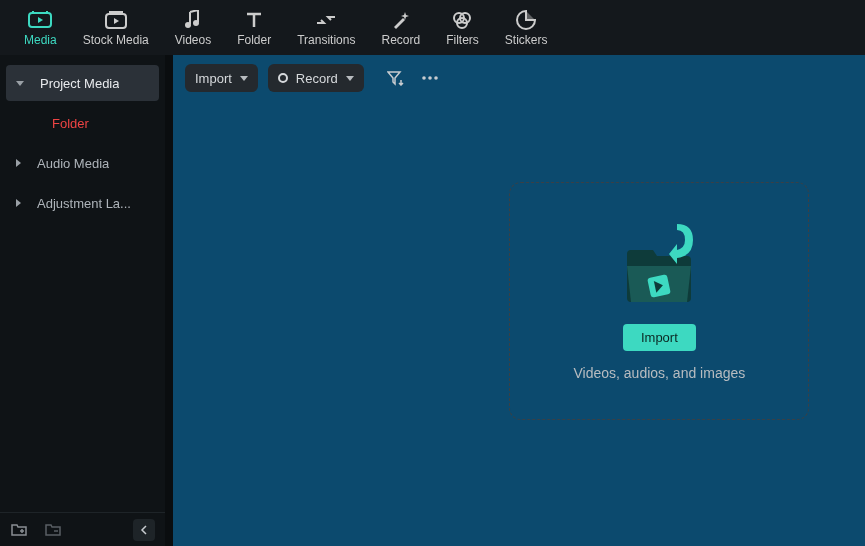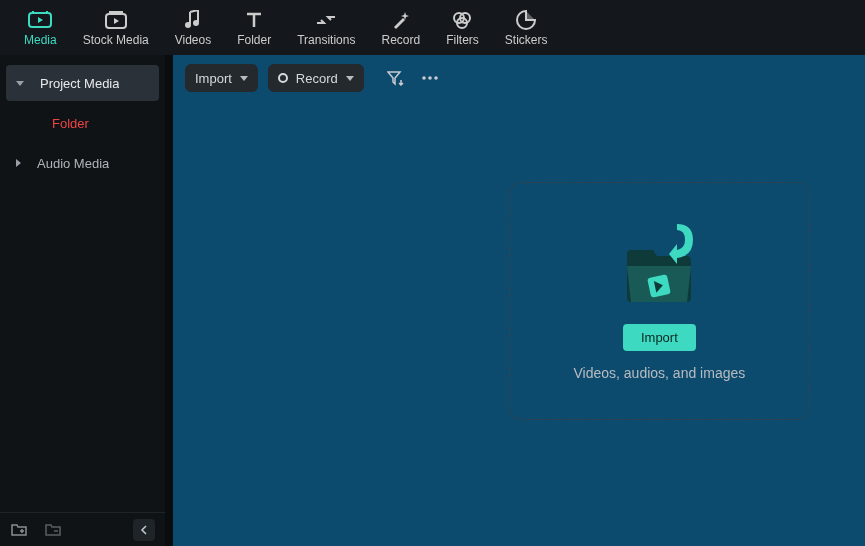--- a/index.html
+++ b/index.html
@@ -128,20 +128,24 @@
         <span class="caret down"></span>
         <span class="side-label">Project Media</span>
       </div>
       <div class="side-sub">
         <span>Folder</span>
       </div>
       <div class="side-item">
         <span class="caret right"></span>
         <span class="side-label">Audio Media</span>
       </div>
+      <div class="side-item">
+        <span class="caret right"></span>
+        <span class="side-label">Adjustment La...</span>
+      </div>
     </div>
     <div class="side-footer">
       <div class="foot-btn">
         <svg width="16" height="14" viewBox="0 0 16 14">
             <path d="M1 3 L1 12 L15 12 L15 4 L7 4 L6 2 L1 2 Z M11 6 L11 10 M9 8 L13 8" stroke="#8a8f94" stroke-width="1.5" fill="none"></path>
           </svg>
       </div>
       <div class="foot-btn">
         <svg width="16" height="14" viewBox="0 0 16 14">
             <path d="M1 3 L1 12 L15 12 L15 4 L7 4 L6 2 L1 2 Z M9 8 L13 8" stroke="#5a5f64" stroke-width="1.5" fill="none"></path>

